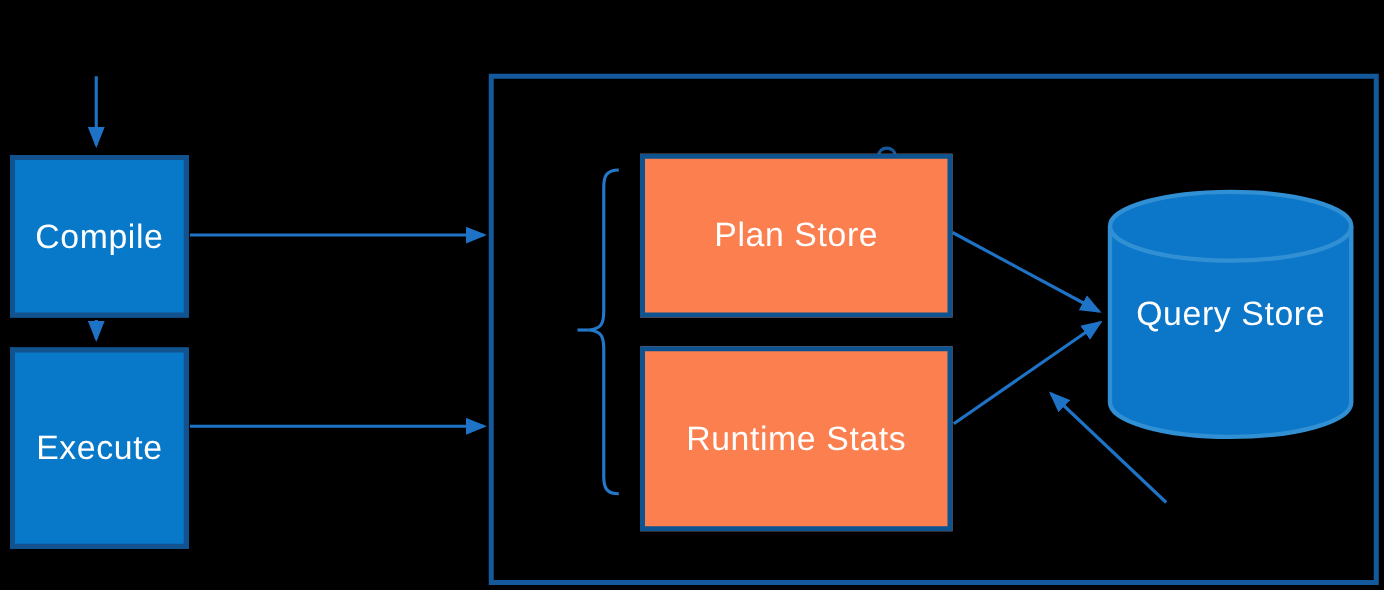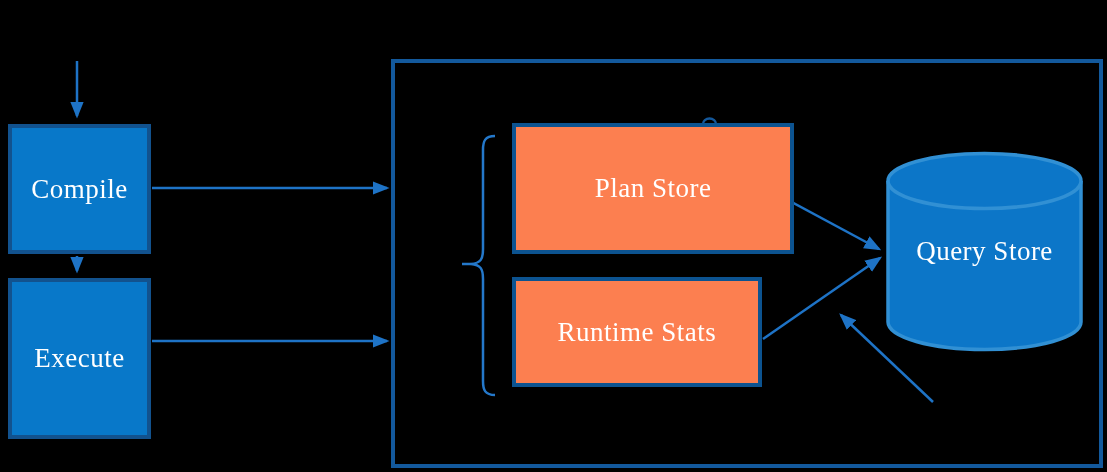--- a/index.html
+++ b/index.html
@@ -1,20 +1,20 @@
 <!DOCTYPE html>
 <html><head>
 <meta charset="utf-8">
 <style>
   html,body{margin:0;padding:0;background:#000;}
   #stage{
     position:relative;
     width:1107px;height:472px;
     background:#000000;
-    font-family:Liberation Serif, serif;
+    font-family:Liberation Sans, sans-serif;
     overflow:hidden;
   }
   #arrow-layer{position:absolute;left:0;top:0;width:1107px;height:472px;}
   .node{
     position:absolute;
     box-sizing:border-box;
     display:flex;align-items:center;justify-content:center;
     color:#ffffff;
     font-size:27px;
     font-weight:400;
@@ -31,22 +31,22 @@
   }
   #compile-box{left:8px;top:124px;width:143px;height:130px;}
   #execute-box{left:8px;top:278px;width:143px;height:161px;}
   #container-rect{
     position:absolute;
     left:391px;top:59px;width:712px;height:409px;
     box-sizing:border-box;
     border:4px solid #13599C;
     background:transparent;
   }
-  #plan-store-box{left:512px;top:123px;width:282px;height:131px;}
-  #runtime-stats-box{left:512px;top:277px;width:250px;height:110px;}
+  #plan-store-box{left:512px;top:123px;width:250px;height:131px;}
+  #runtime-stats-box{left:512px;top:277px;width:250px;height:148px;}
   #schema-label{
     position:absolute;
     left:888px;top:153px;width:193px;height:198px;
     display:flex;flex-direction:column;align-items:center;justify-content:center;
     color:#ffffff;font-size:27px;font-weight:400;line-height:1.25;
     text-align:center;letter-spacing:0.5px;
   }
 </style>
 </head>
 <body>

